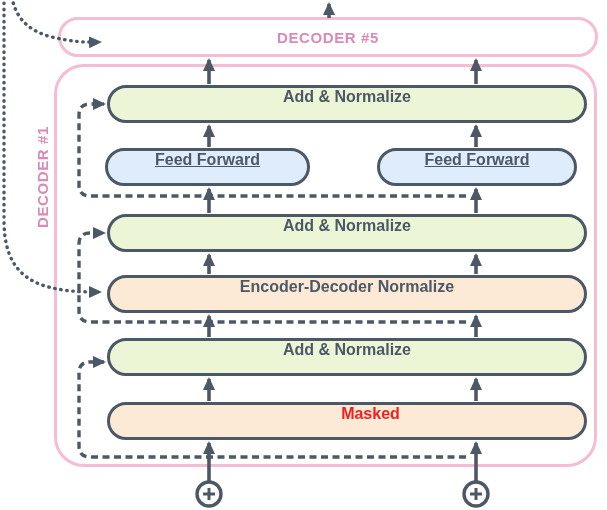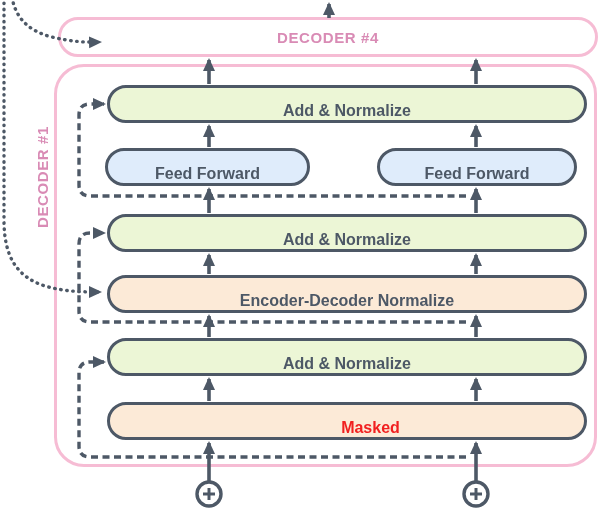--- a/index.html
+++ b/index.html
@@ -25,27 +25,27 @@
   .decoder1-label-anchor{position:absolute;left:42px;top:177px;width:0;height:0;}
   .decoder1-label{
     position:absolute;transform:translate(-50%,-50%) rotate(-90deg);
     color:var(--label-pink,#d98bb5);font-size:15px;font-weight:700;letter-spacing:.6px;
     white-space:nowrap;
   }
   
   .block{
     position:absolute;box-sizing:border-box;height:38px;
     border:3px solid var(--slate,#4d5866);border-radius:19px;
-    display:flex;align-items:flex-end;justify-content:center;
+    display:flex;align-items:flex-start;justify-content:center;
     font-size:16px;font-weight:700;color:var(--slate,#4d5866);
     white-space:nowrap;
   }
   .block.wide{left:107px;width:480px;}
   .green{background:var(--add-normalize-fill,#ecf6d6);}
-  .blue{background:var(--feed-forward-fill,#dfecfb);}
+  .blue{background:var(--feed-forward-fill,#dfecfb);text-decoration:underline;}
   .peach{background:var(--attention-fill,#fcead7);}
   .an1{top:85px;} .ff-left{left:105px;width:205px;top:148px;}
   .ff-right{left:377px;width:200px;top:148px;}
   .an2{top:214px;} .eda{top:275px;} .an3{top:338px;} .msa{top:402px;}
   .masked-label{display:flex;align-items:center;padding-left:47px;}
   .masked-word{color:var(--masked-red,#f12020);}
   
   svg.wiring{position:absolute;left:0;top:0;pointer-events:none;}
   .solid-line{stroke:var(--slate,#4d5866);stroke-width:3.6px;fill:none;}
   .dashed-line{stroke:var(--slate,#4d5866);stroke-width:3.4px;fill:none;stroke-dasharray:7 4.5;}
@@ -53,21 +53,21 @@
   .arrow-head{fill:var(--slate,#4d5866);}
   .plus-circle{stroke:var(--slate,#4d5866);stroke-width:3.4px;fill:#ffffff;}
   .plus-stroke{stroke:var(--slate,#4d5866);stroke-width:3px;fill:none;}
 </style>
 </head>
 <body>
 
 <div class="stage">
 
   <div class="decoder2-box">
-    <span class="decoder2-label">DECODER #4</span>
+    <span class="decoder2-label">DECODER #5</span>
   </div>
 
   <div class="decoder1-box"></div>
   <div class="decoder1-label-anchor">
     <span class="decoder1-label">DECODER #1</span>
   </div>
 
   <div class="block wide green an1">
     <span>Add &amp; Normalize</span>
   </div>

